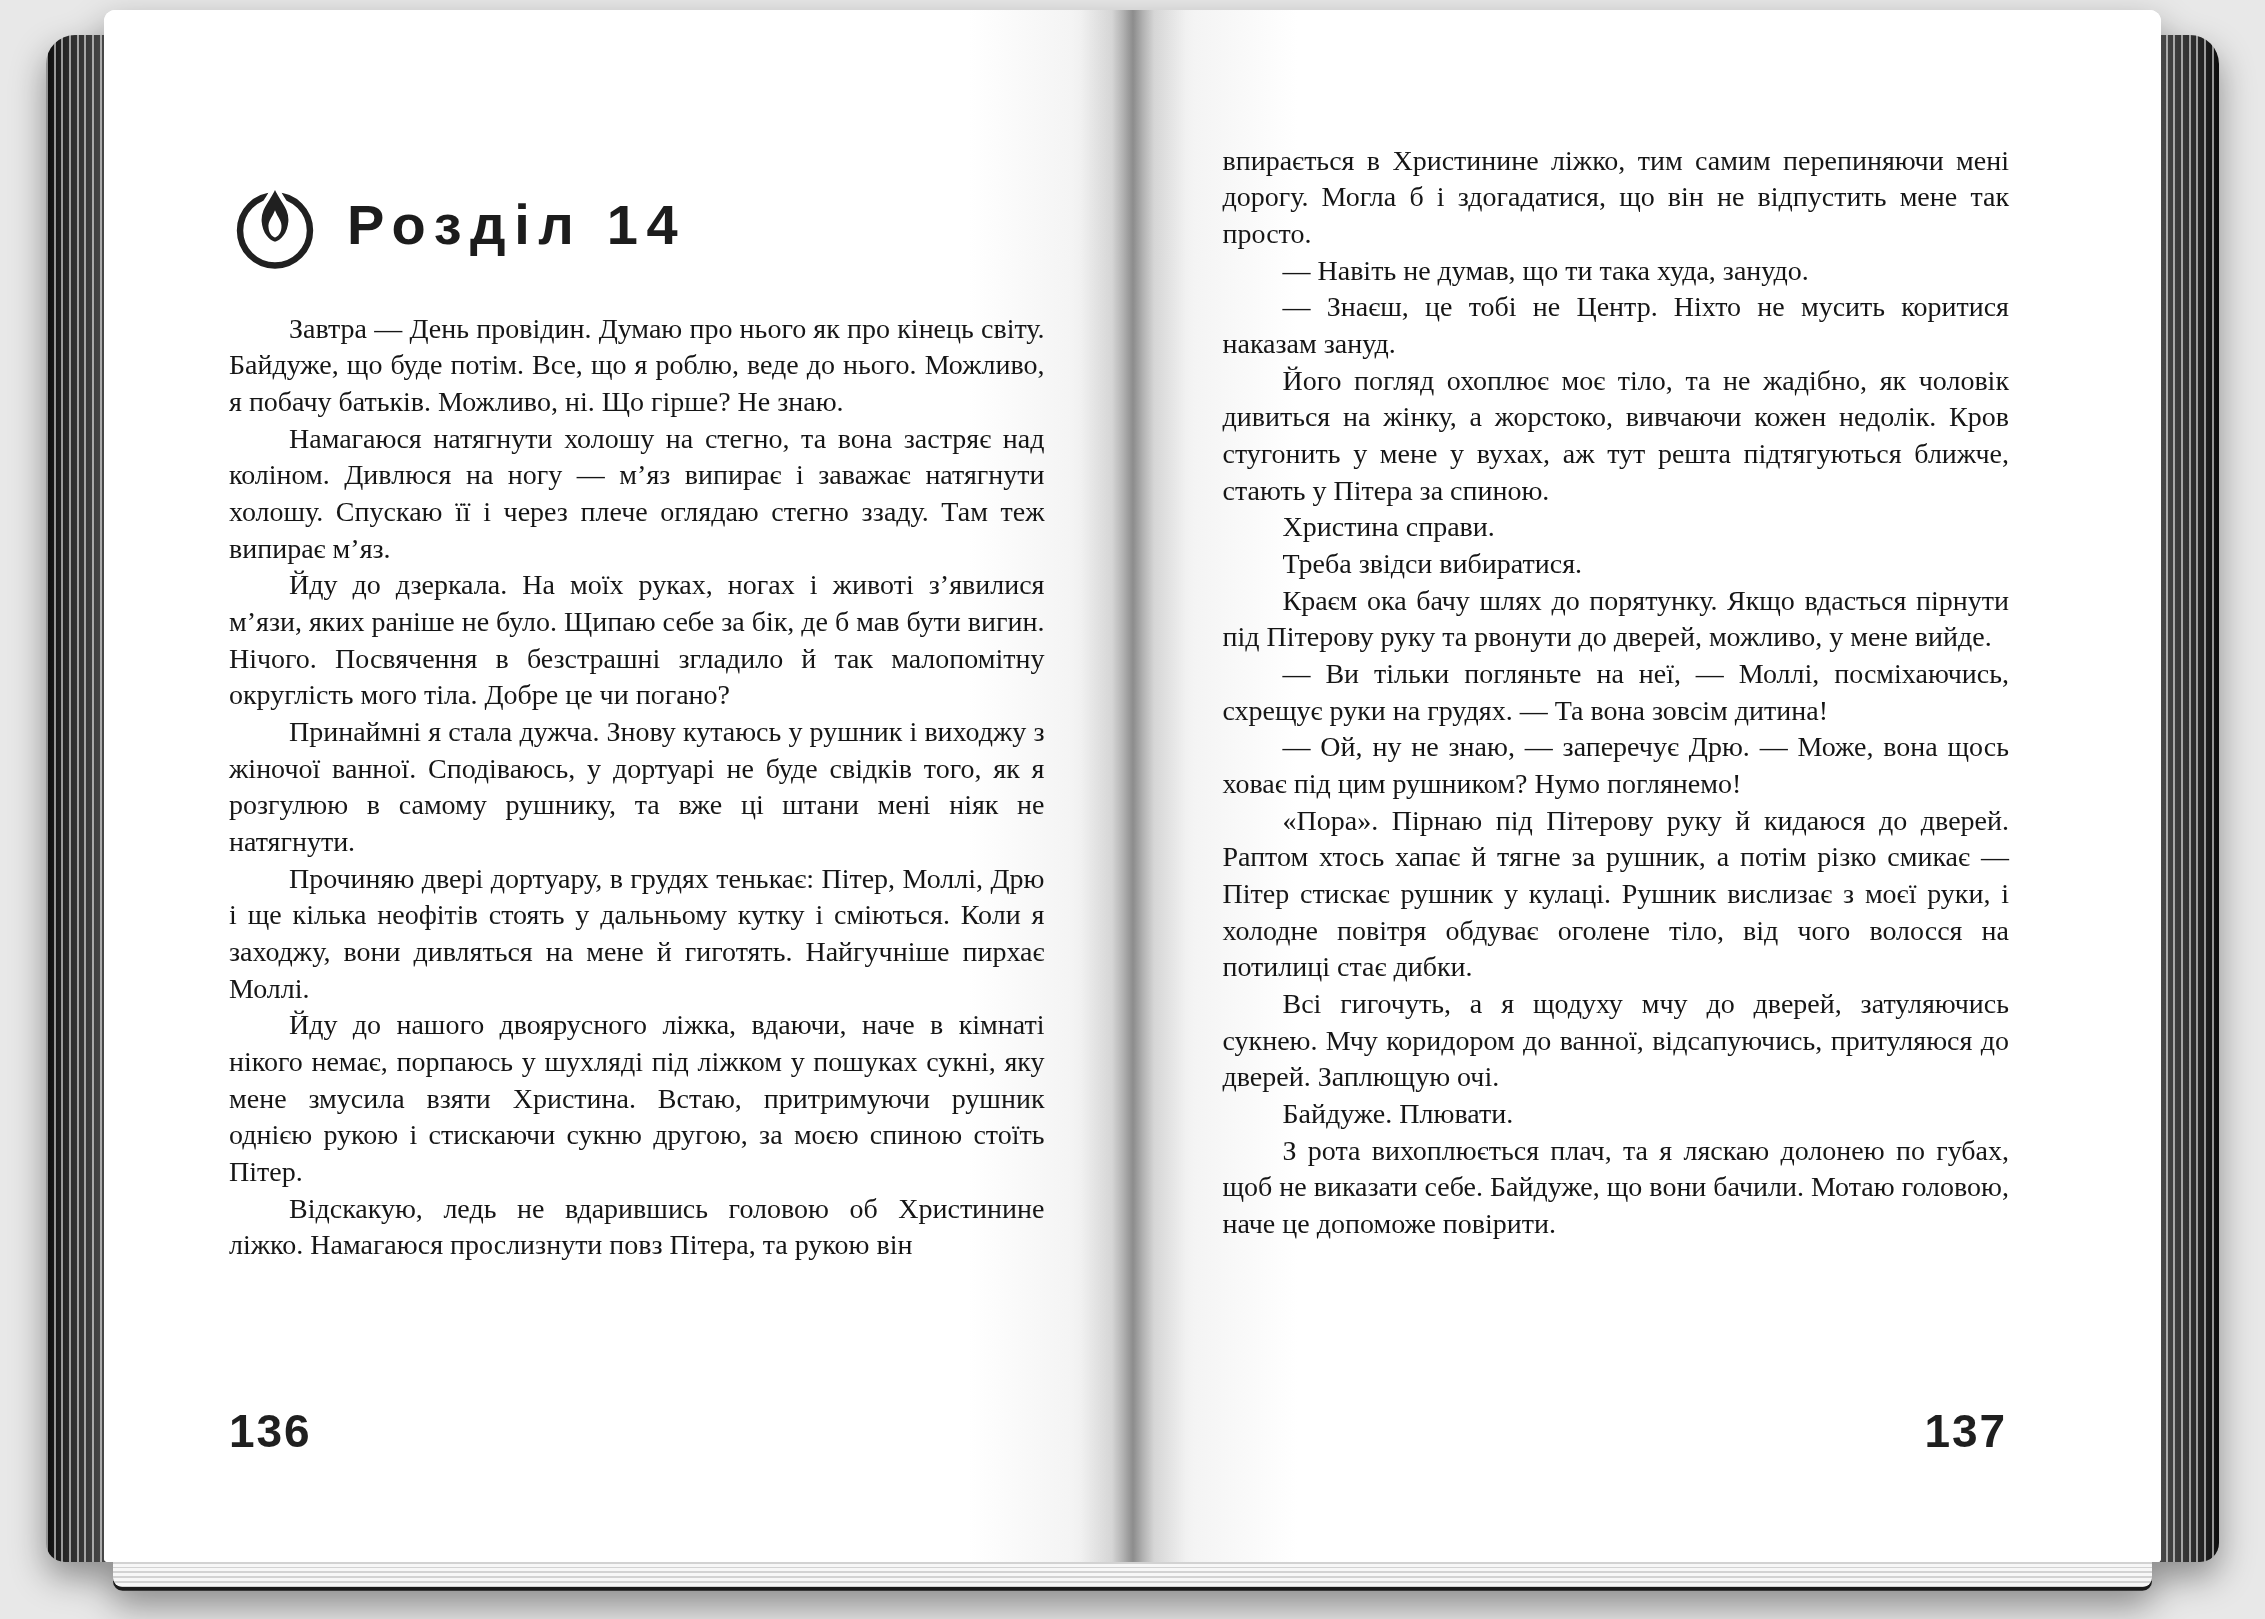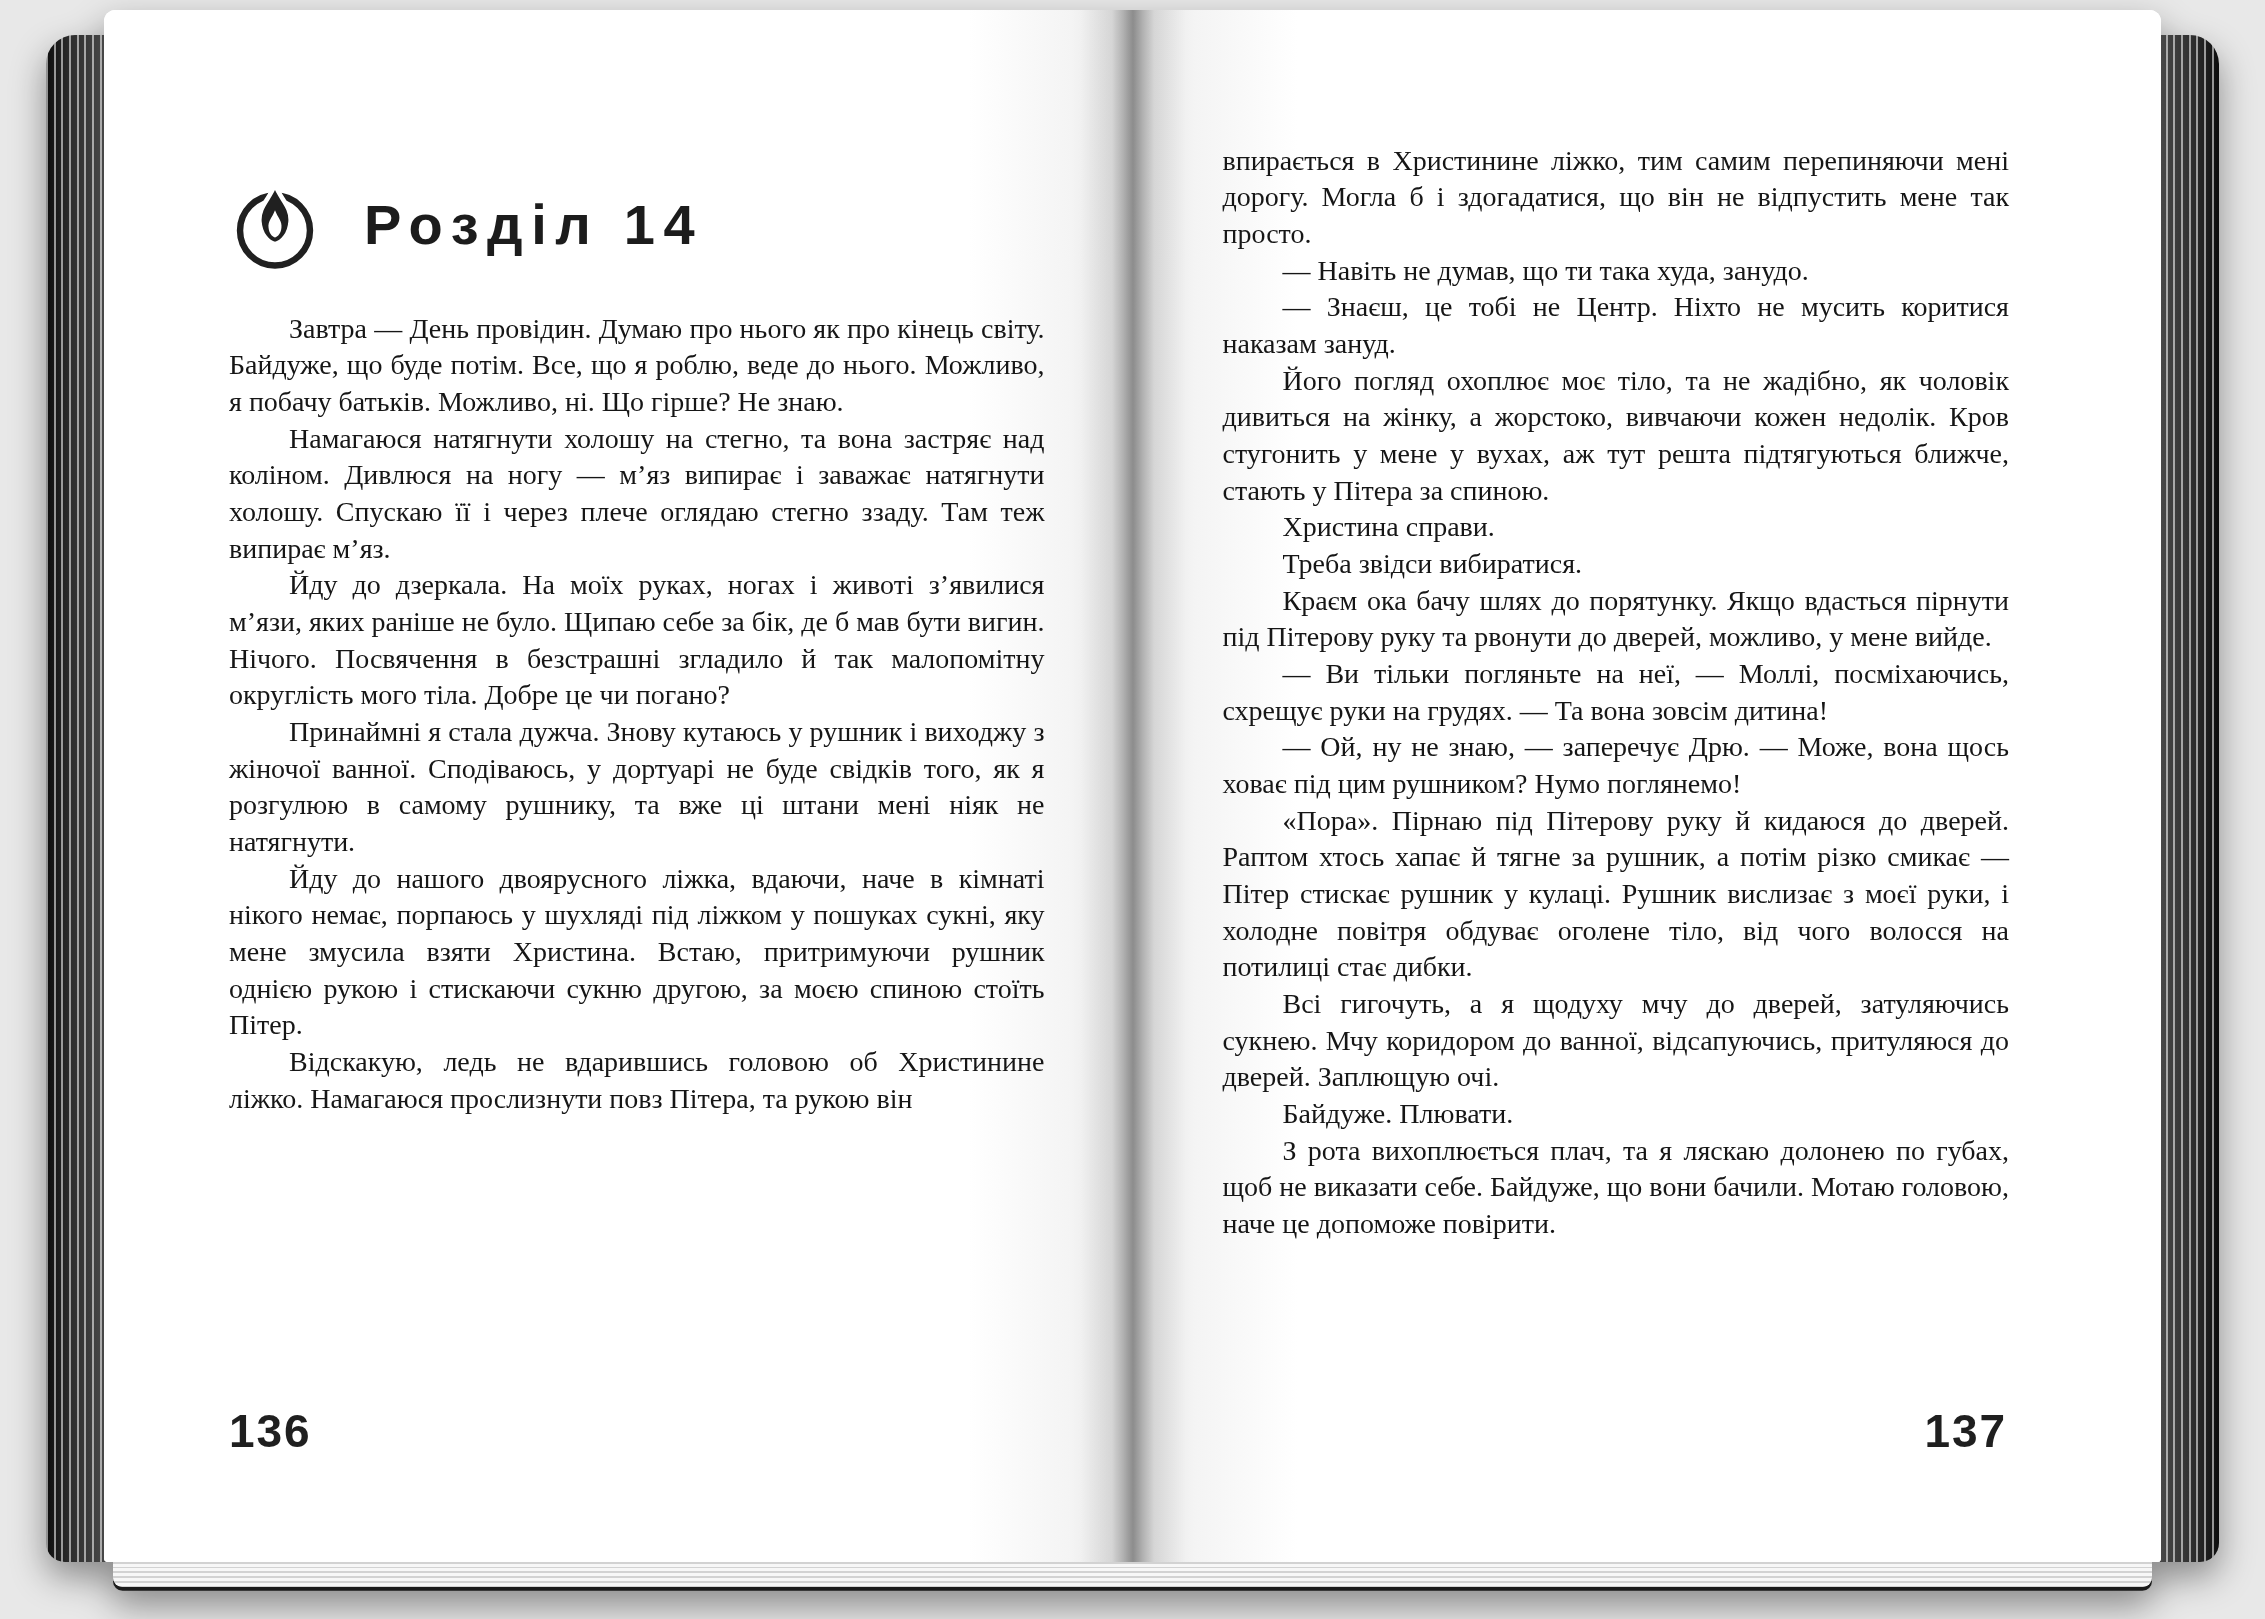--- a/index.html
+++ b/index.html
@@ -72,21 +72,21 @@
   .page-left {
     background: linear-gradient(90deg,#ffffff 0%,#ffffff 84%,#f4f4f4 94%,#e2e2e2 99%,#d5d5d5 100%);
   }
   .page-right {
     background: linear-gradient(270deg,#ffffff 0%,#ffffff 84%,#f4f4f4 94%,#e2e2e2 99%,#d5d5d5 100%);
   }
 
   .content-left  { padding:169px 88px 0 125px; }
   .content-right { padding:133px 152px 0 90px; }
 
-  .chapter-header { display:flex; align-items:center; gap:43px; margin-bottom:40px; }
+  .chapter-header { display:flex; align-items:center; gap:26px; margin-bottom:40px; }
   .logo { width:92px; height:92px; flex:0 0 auto; }
   .chapter-title {
     font-family:"Liberation Sans", sans-serif;
     font-weight:700;
     font-size:56px;
     letter-spacing:8.6px;
     color:#1c1c1c;
     white-space:nowrap;
   }
 
@@ -132,20 +132,21 @@
                 <path d="M50 34 C47 42 42 46 43 53 C43.6 59 46.6 62.4 50 63.6 C53.4 62.4 56.4 59 57 53 C58 46 53 42 50 34 Z" fill="#ffffff"></path>
               </svg>
             </span>
             <h1 class="chapter-title">Розділ 14</h1>
           </div>
           <div class="body-text">
               <p>Завтра — День провідин. Думаю про нього як про кінець світу. Байдуже, що буде потім. Все, що я роблю, веде до нього. Можливо, я побачу батьків. Можливо, ні. Що гірше? Не знаю.</p>
               <p>Намагаюся натягнути холошу на стегно, та вона застряє над коліном. Дивлюся на ногу — м’яз випирає і заважає натягнути холошу. Спускаю її і через плече оглядаю стегно ззаду. Там теж випирає м’яз.</p>
               <p>Йду до дзеркала. На моїх руках, ногах і животі з’явилися м’язи, яких раніше не було. Щипаю себе за бік, де б мав бути вигин. Нічого. Посвячення в безстрашні згладило й так малопомітну округлість мого тіла. Добре це чи погано?</p>
               <p>Принаймні я стала дужча. Знову кутаюсь у рушник і виходжу з жіночої ванної. Сподіваюсь, у дортуарі не буде свідків того, як я розгулюю в самому рушнику, та вже ці штани мені ніяк не натягнути.</p>
+              <p>Прочиняю двері дортуару, в грудях тенькає: Пітер, Моллі, Дрю і ще кілька неофітів стоять у дальньому кутку і сміються. Коли я заходжу, вони дивляться на мене й гиготять. Найгучніше пирхає Моллі.</p>
               <p>Йду до нашого двоярусного ліжка, вдаючи, наче в кімнаті нікого немає, порпаюсь у шухляді під ліжком у пошуках сукні, яку мене змусила взяти Христина. Встаю, притримуючи рушник однією рукою і стискаючи сукню другою, за моєю спиною стоїть Пітер.</p>
               <p>Відскакую, ледь не вдарившись головою об Христинине ліжко. Намагаюся прослизнути повз Пітера, та рукою він</p>
             </div>
         </div>
         <div class="page-number">136</div>
       </div>
 
       <div class="page page-right">
         <div class="content-right">
           <div class="body-text">

